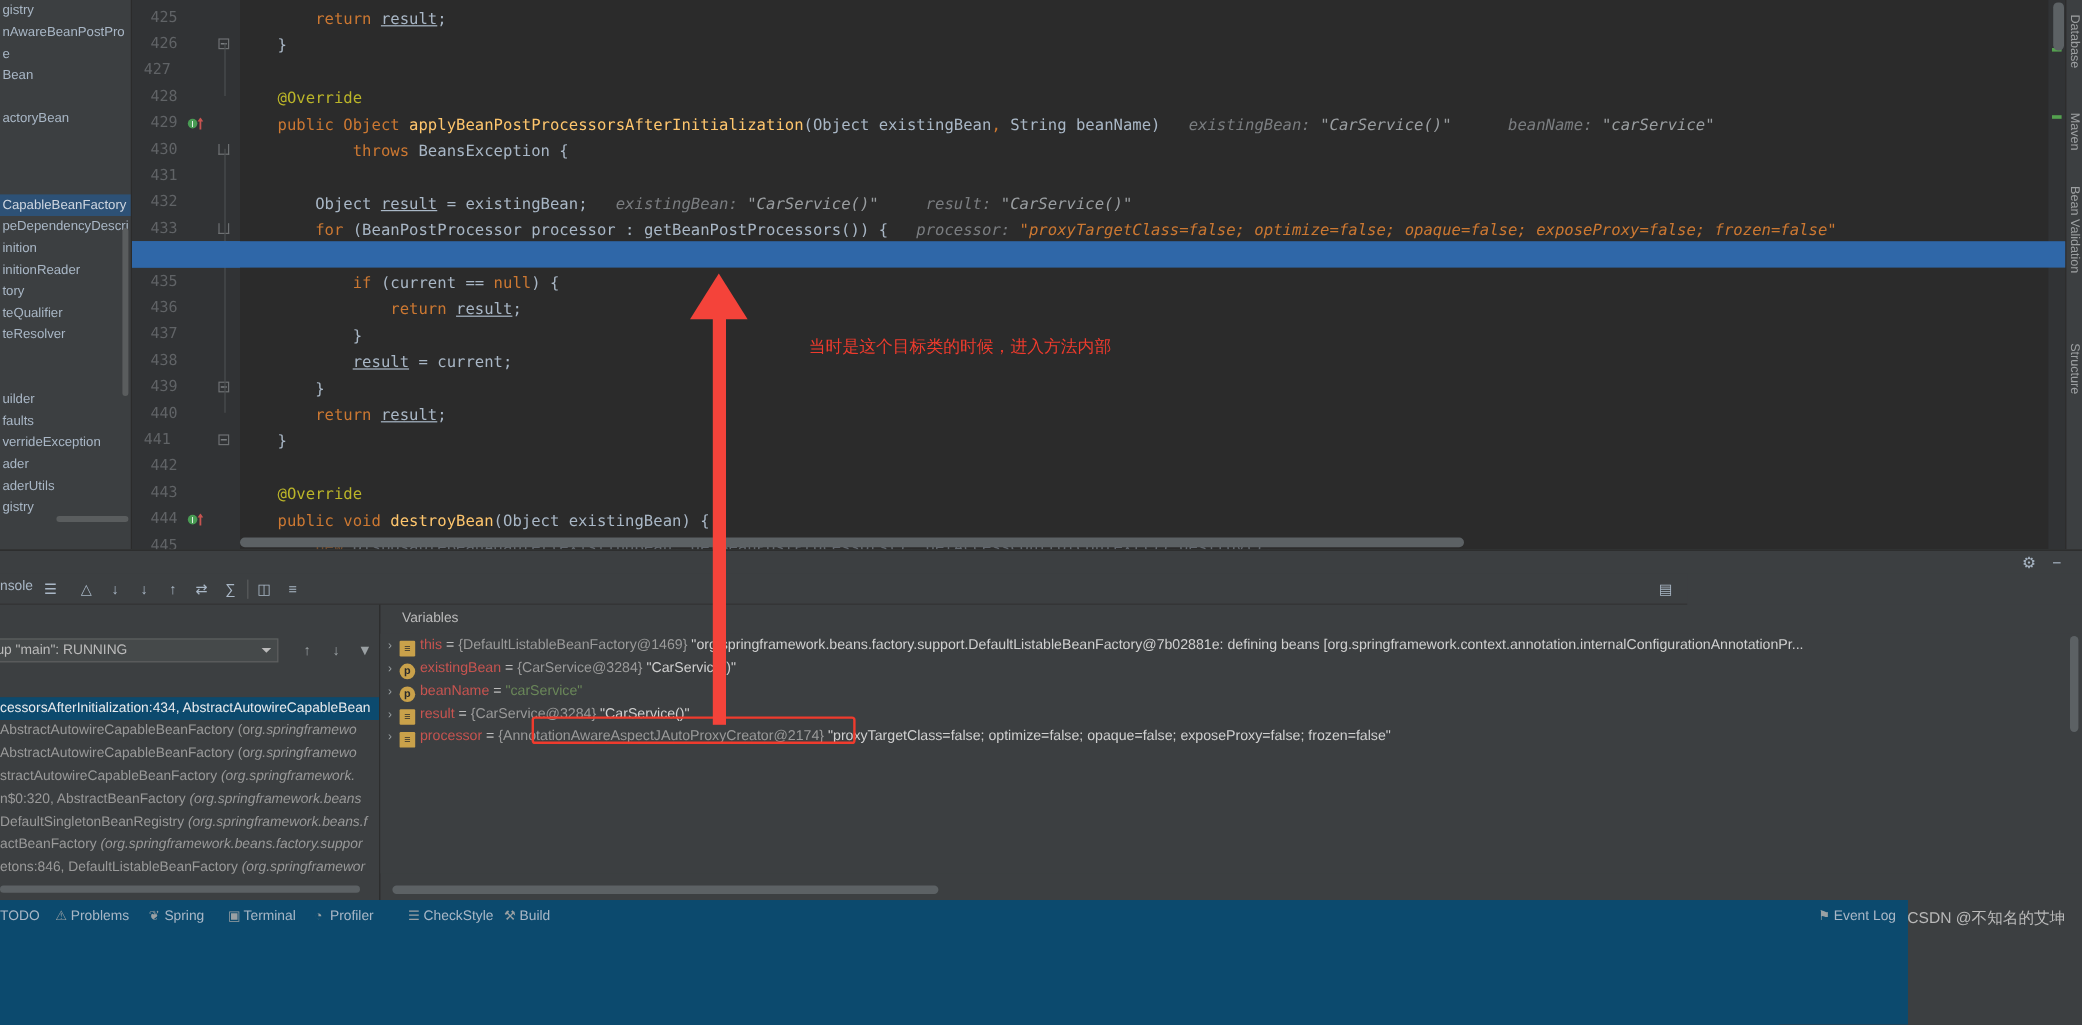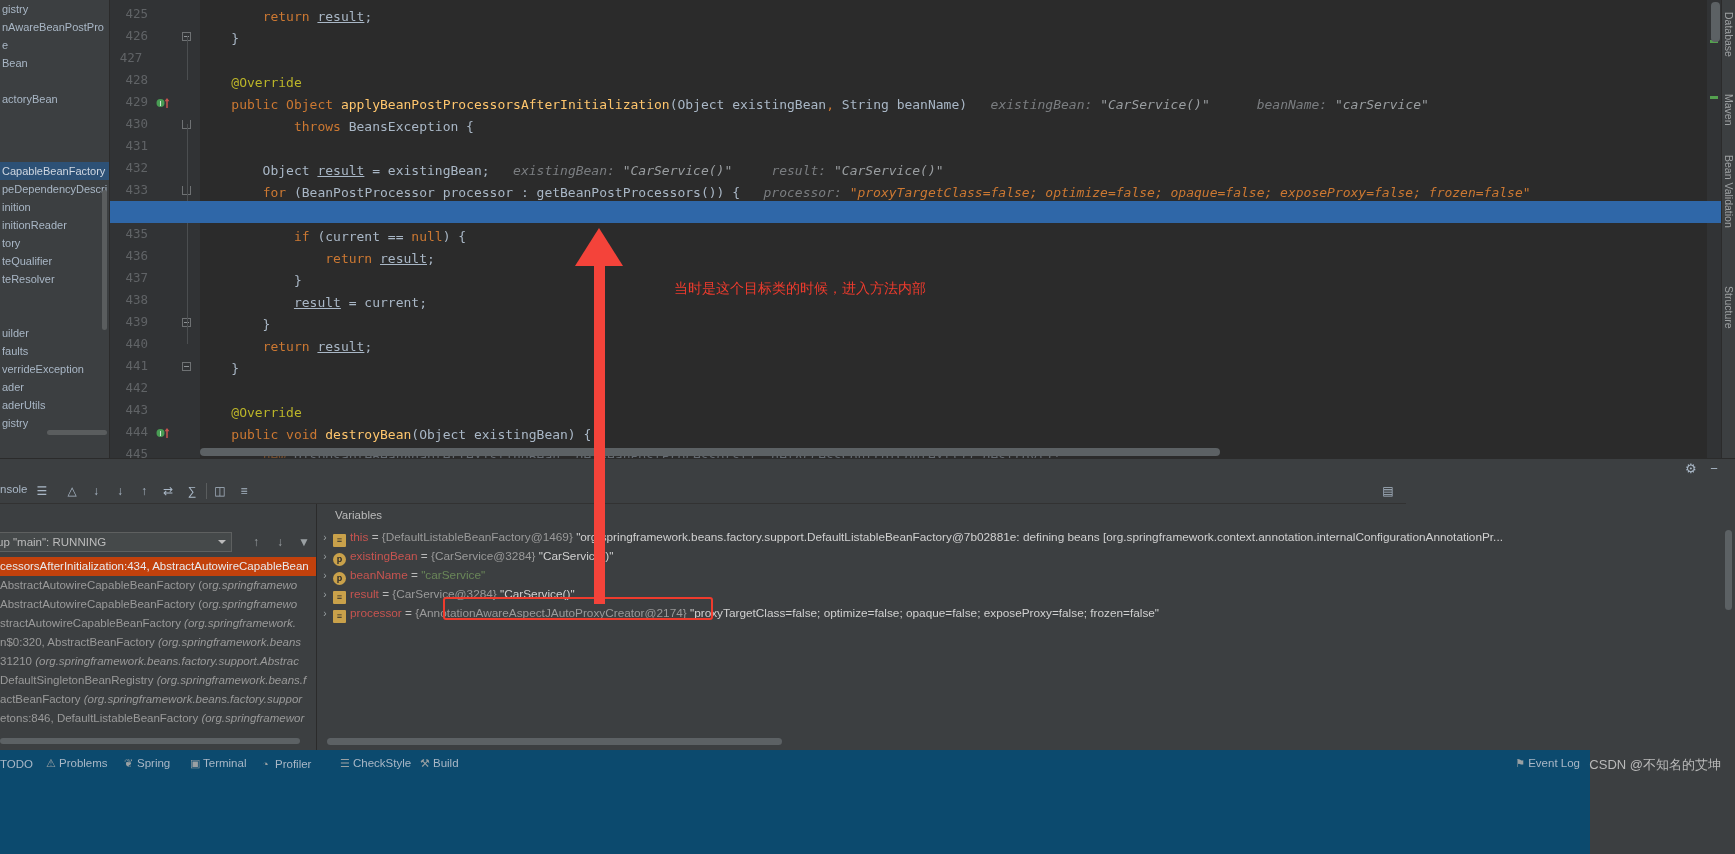--- a/index.html
+++ b/index.html
@@ -156,21 +156,21 @@
   }
   .fr-btn {
     position:absolute; top:30px; width:16px; height:16px; color:#9aa0a3;
     font-size:12px; line-height:16px; text-align:center;
   }
   .frame-list { position:absolute; left:0; top:53px; width:316px; height:197px; overflow:hidden; }
   .frame-row {
     height:19px; line-height:19px; font-size:11.5px; color:#9a9a9a;
     white-space:nowrap; overflow:hidden; padding-left:0px;
   }
-  .frame-row.sel { background:#c2410c; color:#e8eaed; }
+  .frame-row.sel { background:#0c4a6e; color:#e8eaed;margin-top:24px; }
   .frame-row i { font-style:italic; }
   .frames-hscroll {
     position:absolute; left:0; bottom:6px; width:300px; height:6px;
     background:#5c6164; border-radius:3px;
   }
 
   
   .vars {
     position:absolute; left:316px; top:504px; width:1419px; height:246px;
     background:#3c3f41; border-left:1px solid #2b2b2b;
@@ -306,21 +306,21 @@
         <div class="ln" style="top: 204px;">434</div>
         <div class="ln" style="top: 226px;">435</div>
         <div class="ln" style="top: 248px;">436</div>
         <div class="ln" style="top: 270px;">437</div>
         <div class="ln" style="top: 292px;">438</div>
         <div class="ln" style="top: 314px;">439</div>
         <div class="fold" style="top: 318px;">
           <div class="foldbox"></div>
         </div>
         <div class="ln" style="top: 336px;">440</div>
-        <div class="ln" style="top: 358px;">441</div>
+        <div class="ln" style="top: 358px; text-align: center;">441</div>
         <div class="fold" style="top: 362px;">
           <div class="foldbox"></div>
         </div>
         <div class="ln" style="top: 380px;">442</div>
         <div class="ln" style="top: 402px;">443</div>
         <div class="ln" style="top: 424px;">444</div>
         <div class="ovr-icon" style="top: 426px;"><svg width="14" height="14" viewBox="0 0 14 14">
             <circle cx="4.5" cy="7" r="4" fill="#499c54"></circle>
             <text x="4.5" y="10" font-size="7" fill="#ffffff" text-anchor="middle" font-family="DejaVu Sans">I</text>
             <path d="M11 12 L11 3" stroke="#c75450" stroke-width="1.5"></path>
@@ -377,21 +377,20 @@
     </div>
     <div class="fr-btn" style="left:248px;">↑</div>
     <div class="fr-btn" style="left:272px;">↓</div>
     <div class="fr-btn" style="left:296px;">▼</div>
     <div class="frame-list" id="frameList">
         <div class="frame-row sel">cessorsAfterInitialization:434, AbstractAutowireCapableBean</div>
         <div class="frame-row"><span>AbstractAutowireCapableBeanFactory (or</span><i>g.springframewo</i></div>
         <div class="frame-row"><span>AbstractAutowireCapableBeanFactory (o</span><i>rg.springframewo</i></div>
         <div class="frame-row"><span>stractAutowireCapableBeanFactory </span><i>(org.springframework.</i></div>
         <div class="frame-row"><span>n$0:320, AbstractBeanFactory</span><i> (org.springframework.beans</i></div>
-        <div class="frame-row"><span>31210 </span><i>(org.springframework.beans.factory.support.Abstrac</i></div>
         <div class="frame-row"><span>DefaultSingletonBeanRegistry</span><i> (org.springframework.beans.f</i></div>
         <div class="frame-row"><span>actBeanFactory </span><i>(org.springframework.beans.factory.suppor</i></div>
         <div class="frame-row"><span>etons:846, DefaultListableBeanFactory </span><i>(org.springframewor</i></div>
       </div>
     <div class="frames-hscroll"></div>
   </div>
 
   <div class="mid-col">
     <div class="mid-btn" style="top:6px;">+</div>
     <div class="mid-btn" style="top:30px;">−</div>

